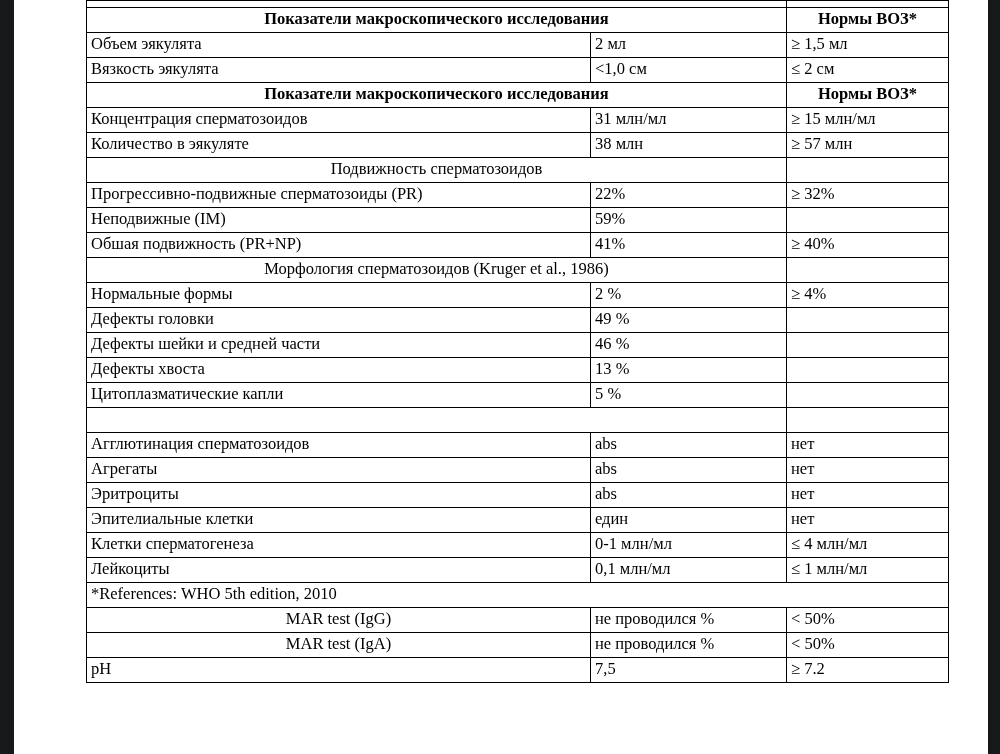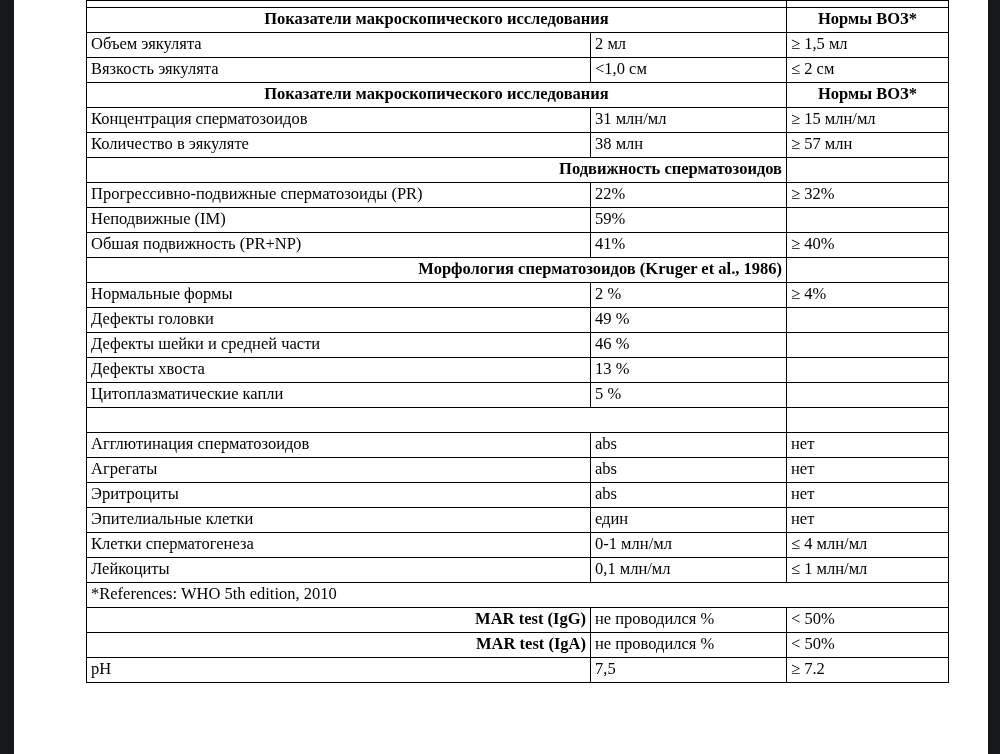--- a/index.html
+++ b/index.html
@@ -55,22 +55,22 @@
     box-sizing: border-box;
     vertical-align: middle;
     white-space: nowrap;
     overflow: hidden;
   }
   td.section-title {
     font-weight: bold;
     text-align: center;
   }
   td.bold-left {
-    font-weight: bold;
-    text-align: right;
+    font-weight: normal;
+    text-align: center;
   }
   td.spacer-row {
     height: 23px;
   }
   
   tr.top-strip td { height: 7px; border-bottom: none; }
 </style>
 </head>
 <body>
 

